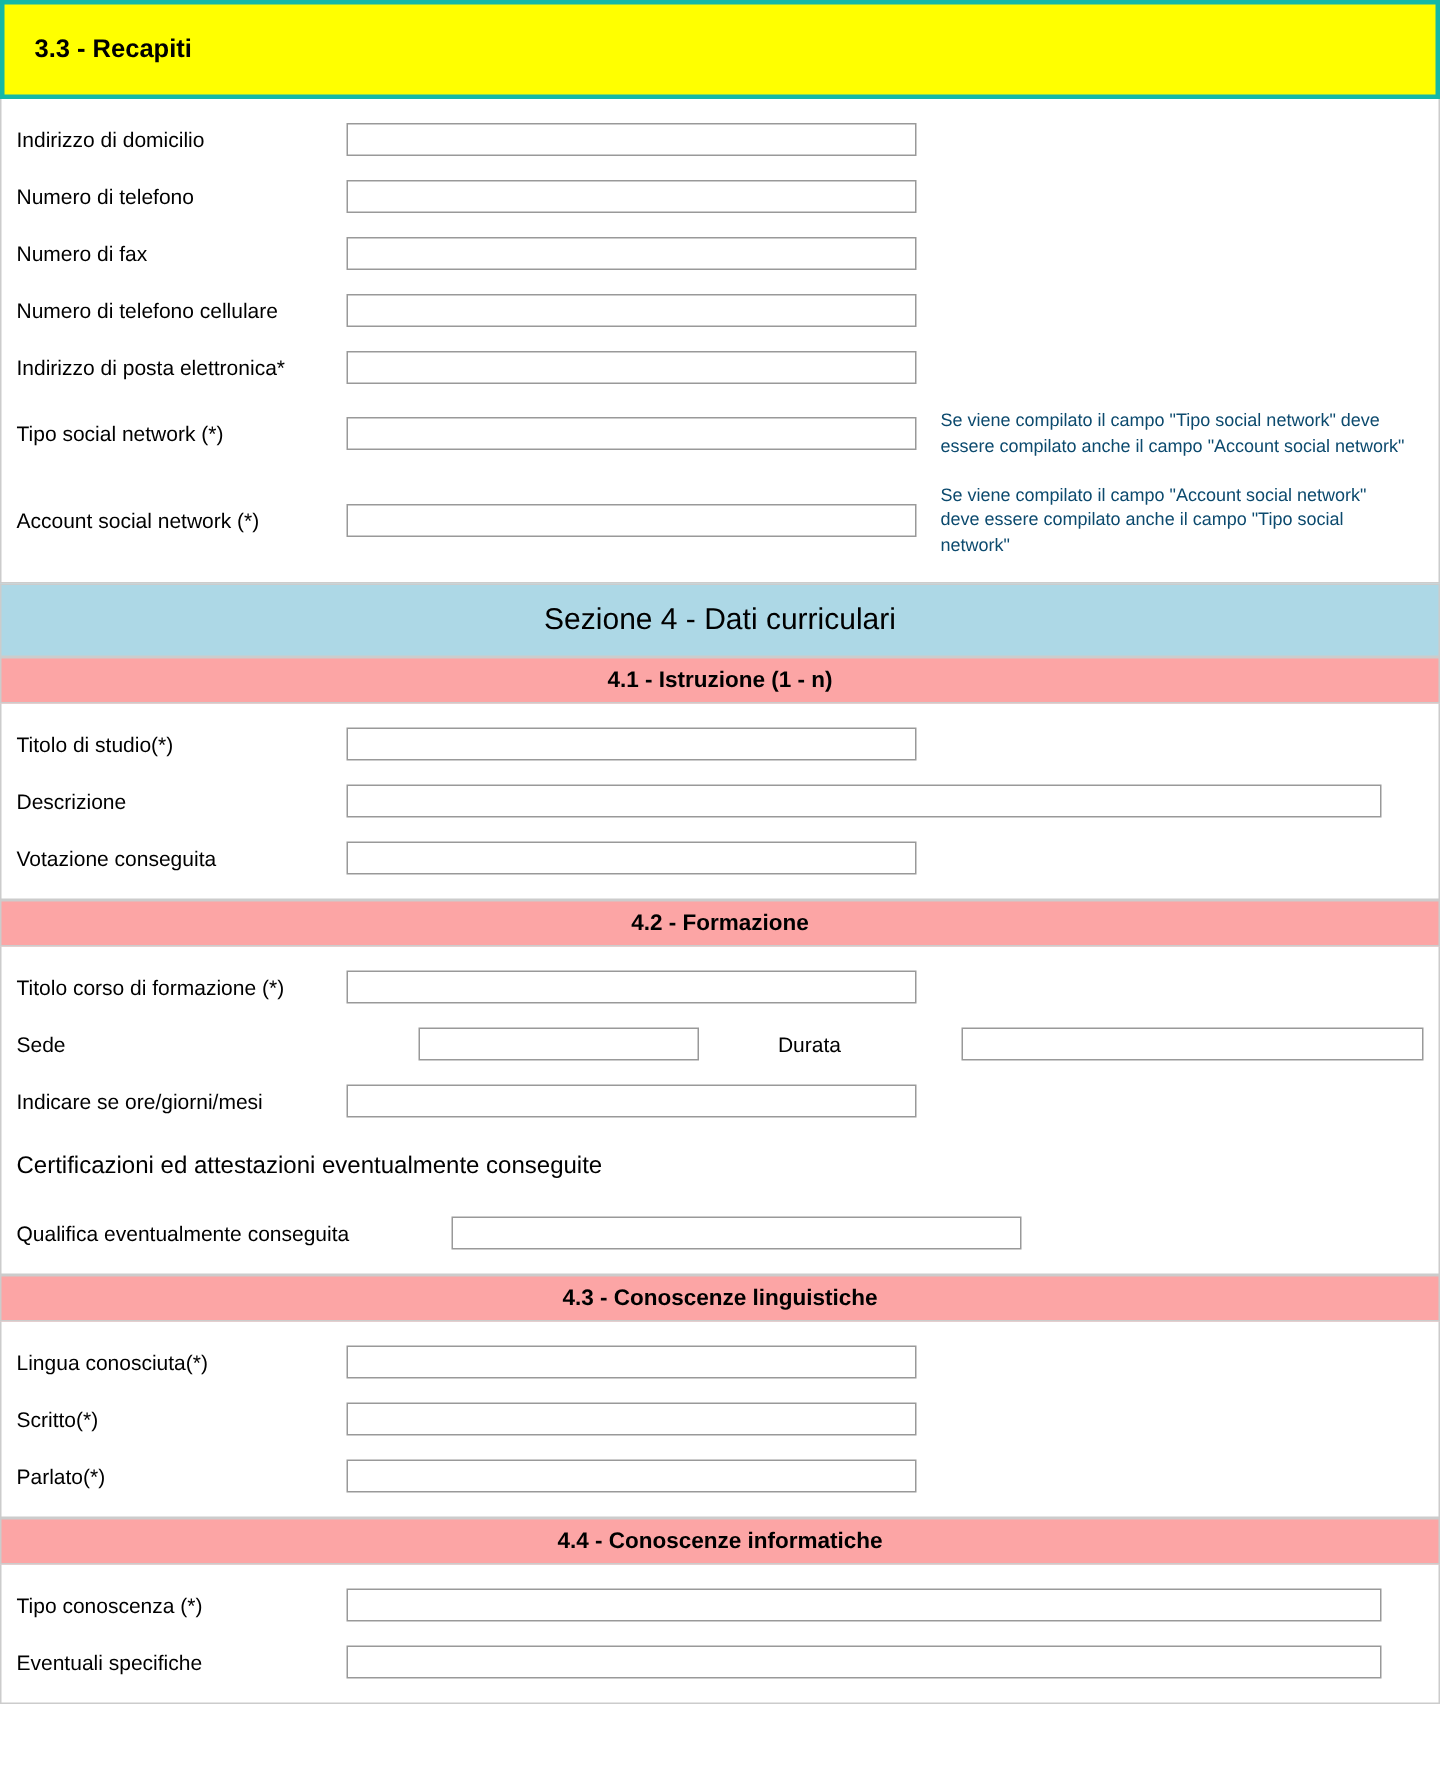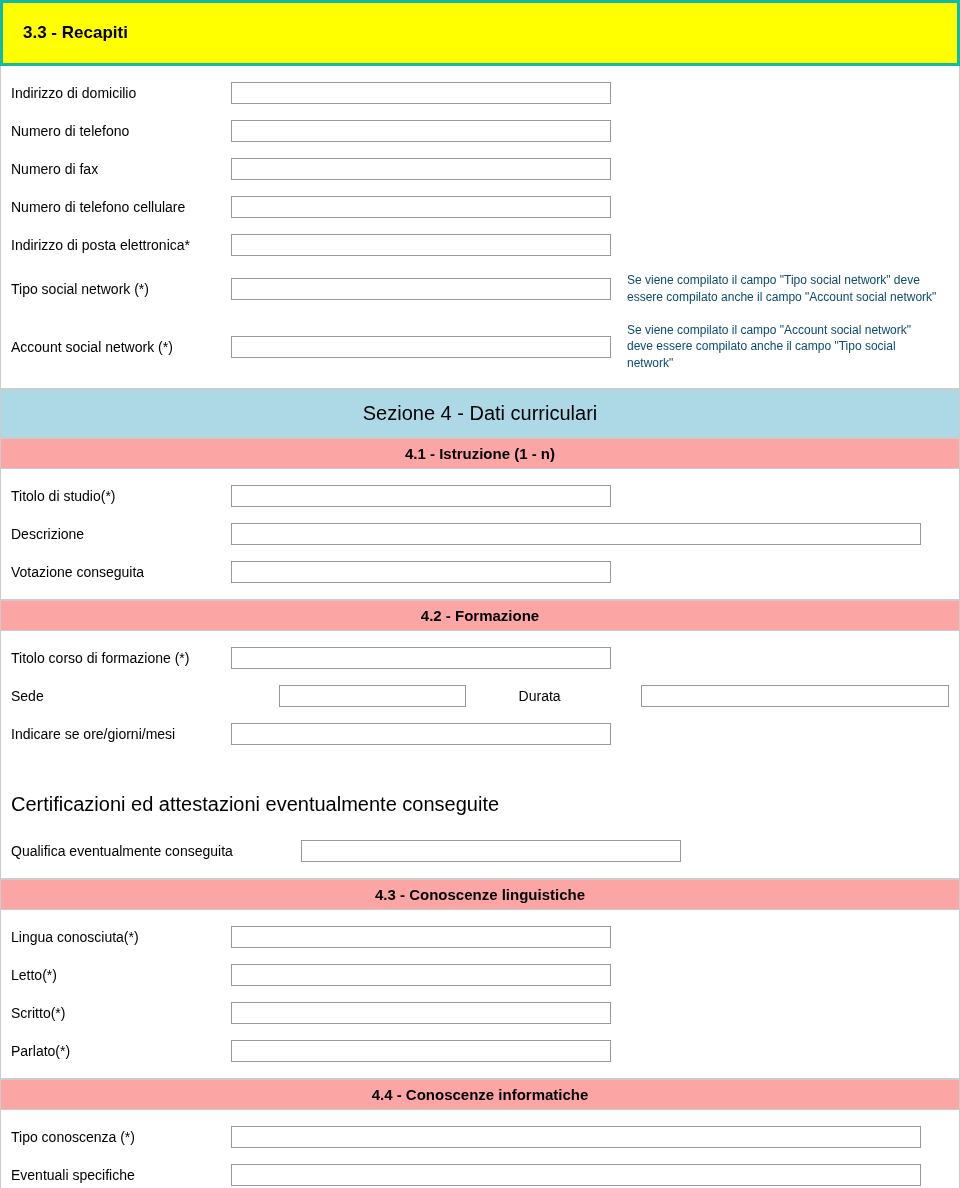--- a/index.html
+++ b/index.html
@@ -104,23 +104,22 @@
     .top-header {
       background: #ffff00;
       text-align: left;
       font-size: 17px;
       font-weight: bold;
       padding: 20px;
       border: 3px solid #14b8a6;
     }
 
     .cert-text {
-      font-size: 20px;
-      padding: 8px 0;
-      margin-top: 24px;
+      font-size: 16px;
+      padding: 8px 0;
     }
 
     .qualifica-row {
       display: flex;
       align-items: center;
       padding: 8px 0;
     }
 
     .qualifica-label {
       width: 290px;
@@ -240,24 +239,20 @@
   <span>4.3 - Conoscenze linguistiche</span>
 </div>
 
 <div class="form-section">
 
   <div class="form-row">
     <div class="form-label">Lingua conosciuta(*)</div>
     <input type="text" class="form-input" style="">
   </div>
 
-  <div class="form-row">
-    <div class="form-label">Letto(*)</div>
-    <input type="text" class="form-input" style="">
-  </div>
 
   <div class="form-row">
     <div class="form-label">Scritto(*)</div>
     <input type="text" class="form-input" style="">
   </div>
 
   <div class="form-row">
     <div class="form-label">Parlato(*)</div>
     <input type="text" class="form-input" style="">
   </div>

